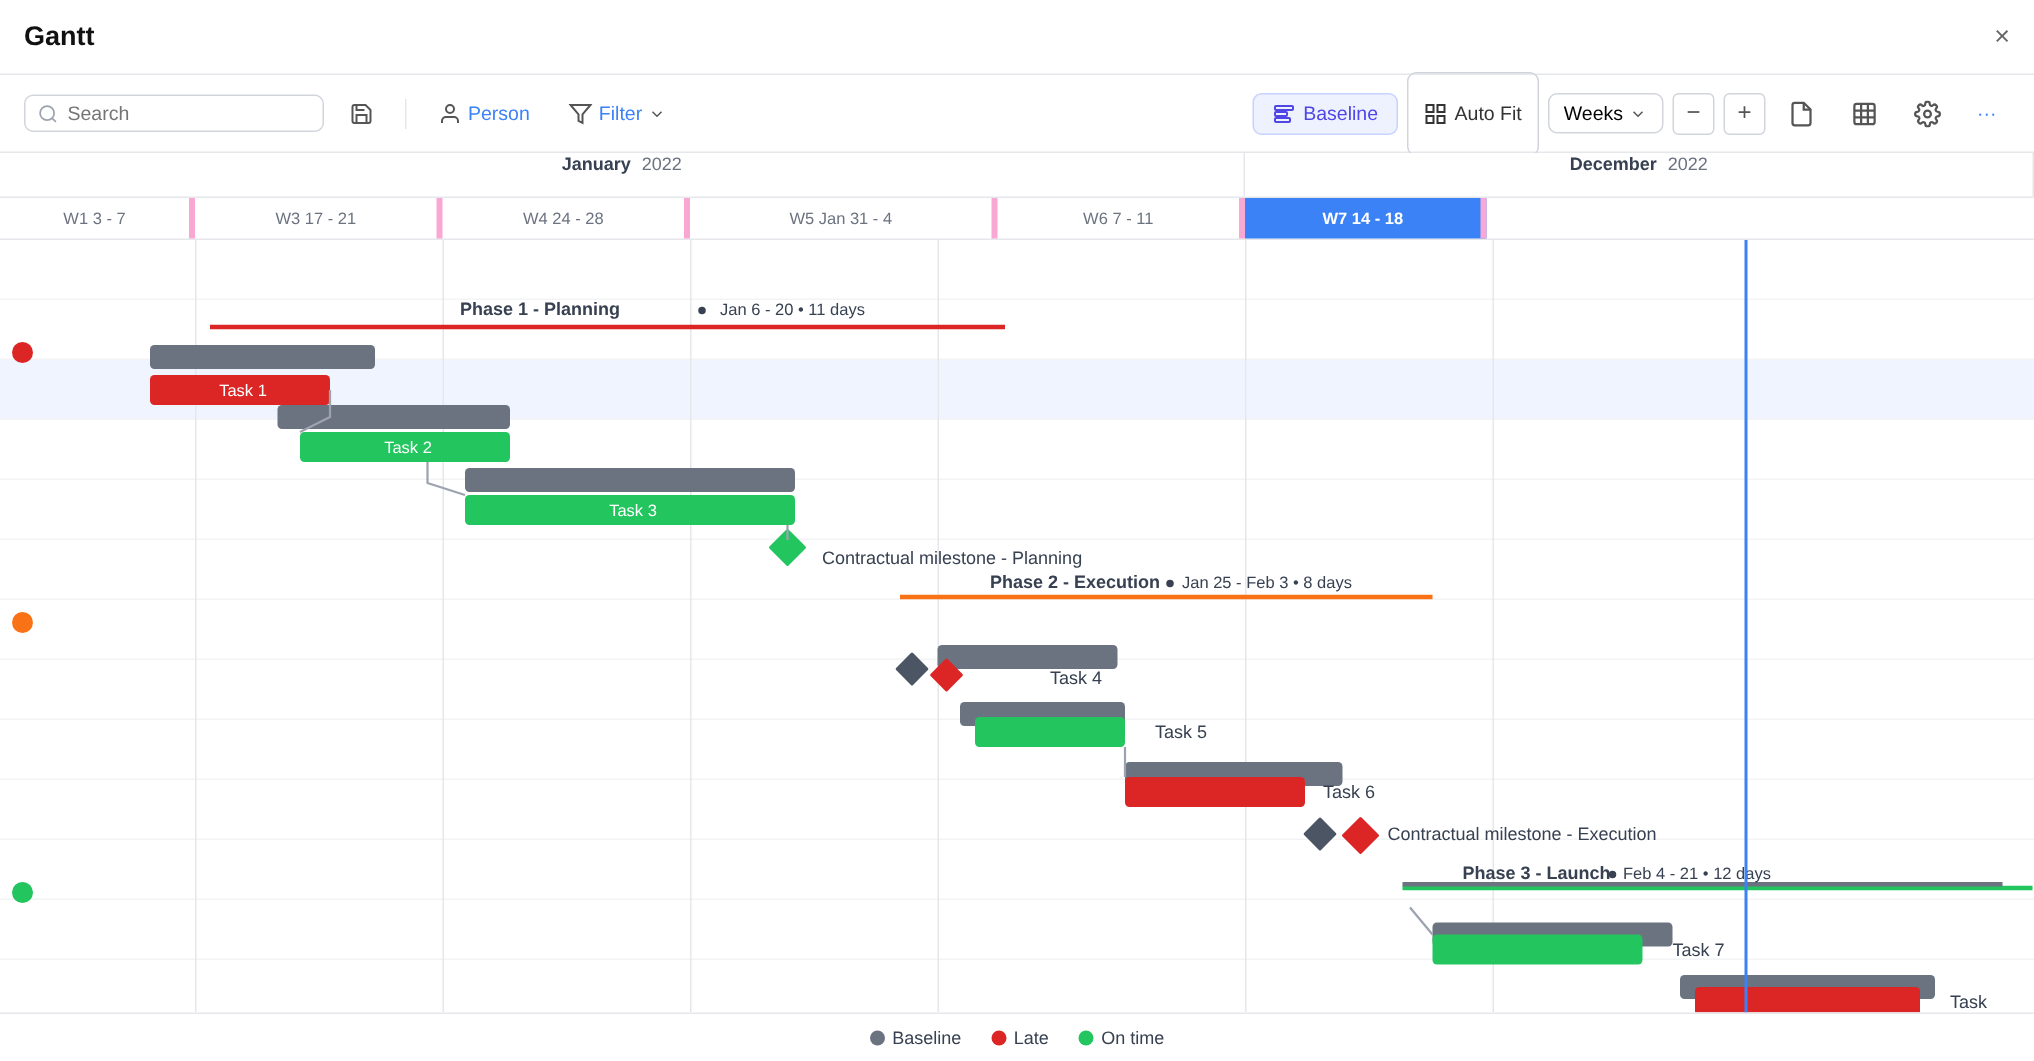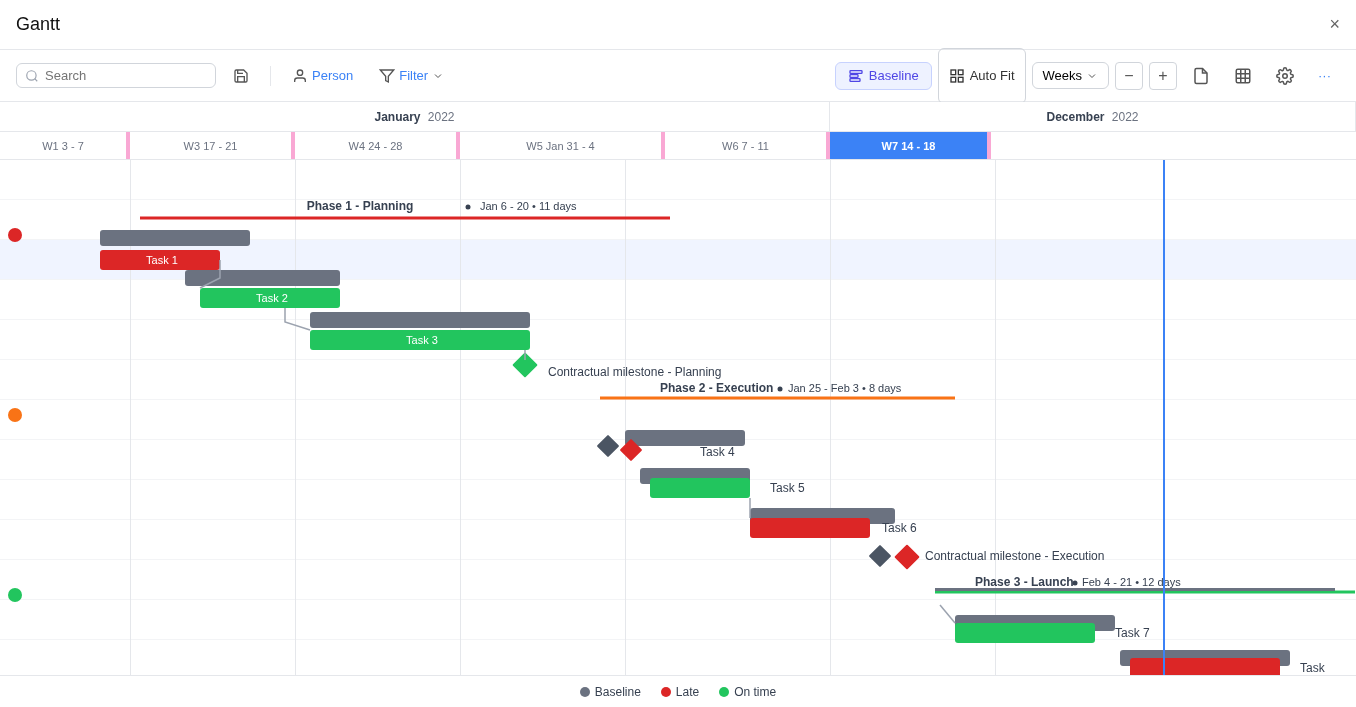--- a/index.html
+++ b/index.html
@@ -4,21 +4,21 @@
   <style>
     * { box-sizing: border-box; margin: 0; padding: 0; }
     body { font-family: -apple-system, BlinkMacSystemFont, 'Segoe UI', sans-serif; background: #fff; width: 1356px; height: 707px; overflow: hidden; position: relative; }
 
     
     .header {
       display: flex; align-items: center; justify-content: space-between;
       padding: 10px 16px; border-bottom: 1px solid #e5e7eb;
       height: 50px;
     }
-    .header-title { font-size: 18px; font-weight: 400; color: #111; }
+    .header-title { font-size: 18px; font-weight: 700; color: #111; }
     .close-btn { background: none; border: none; cursor: pointer; font-size: 18px; color: #666; }
 
     
     .toolbar {
       display: flex; align-items: center; gap: 8px;
       padding: 8px 16px; border-bottom: 1px solid #e5e7eb;
       height: 52px;
     }
     .search-box {
       display: flex; align-items: center; border: 1px solid #d1d5db;
@@ -58,21 +58,21 @@
       height: calc(707px - 50px - 52px);
       background: #fff;
     }
 
     
     .month-header {
       display: flex; height: 30px; border-bottom: 1px solid #e5e7eb;
       background: #fff; position: relative;
     }
     .month-cell {
-      display: flex; align-items: center; justify-content: center;
+      display: flex; justify-content: center;
       font-size: 12px; font-weight: 600; color: #374151; border-right: 1px solid #e5e7eb;
     }
     .month-name { font-weight: 700; }
     .month-year { font-weight: 400; color: #6b7280; margin-left: 4px; }
 
     
     .week-header {
       display: flex; height: 28px; border-bottom: 1px solid #e5e7eb;
       background: #fff;
     }

